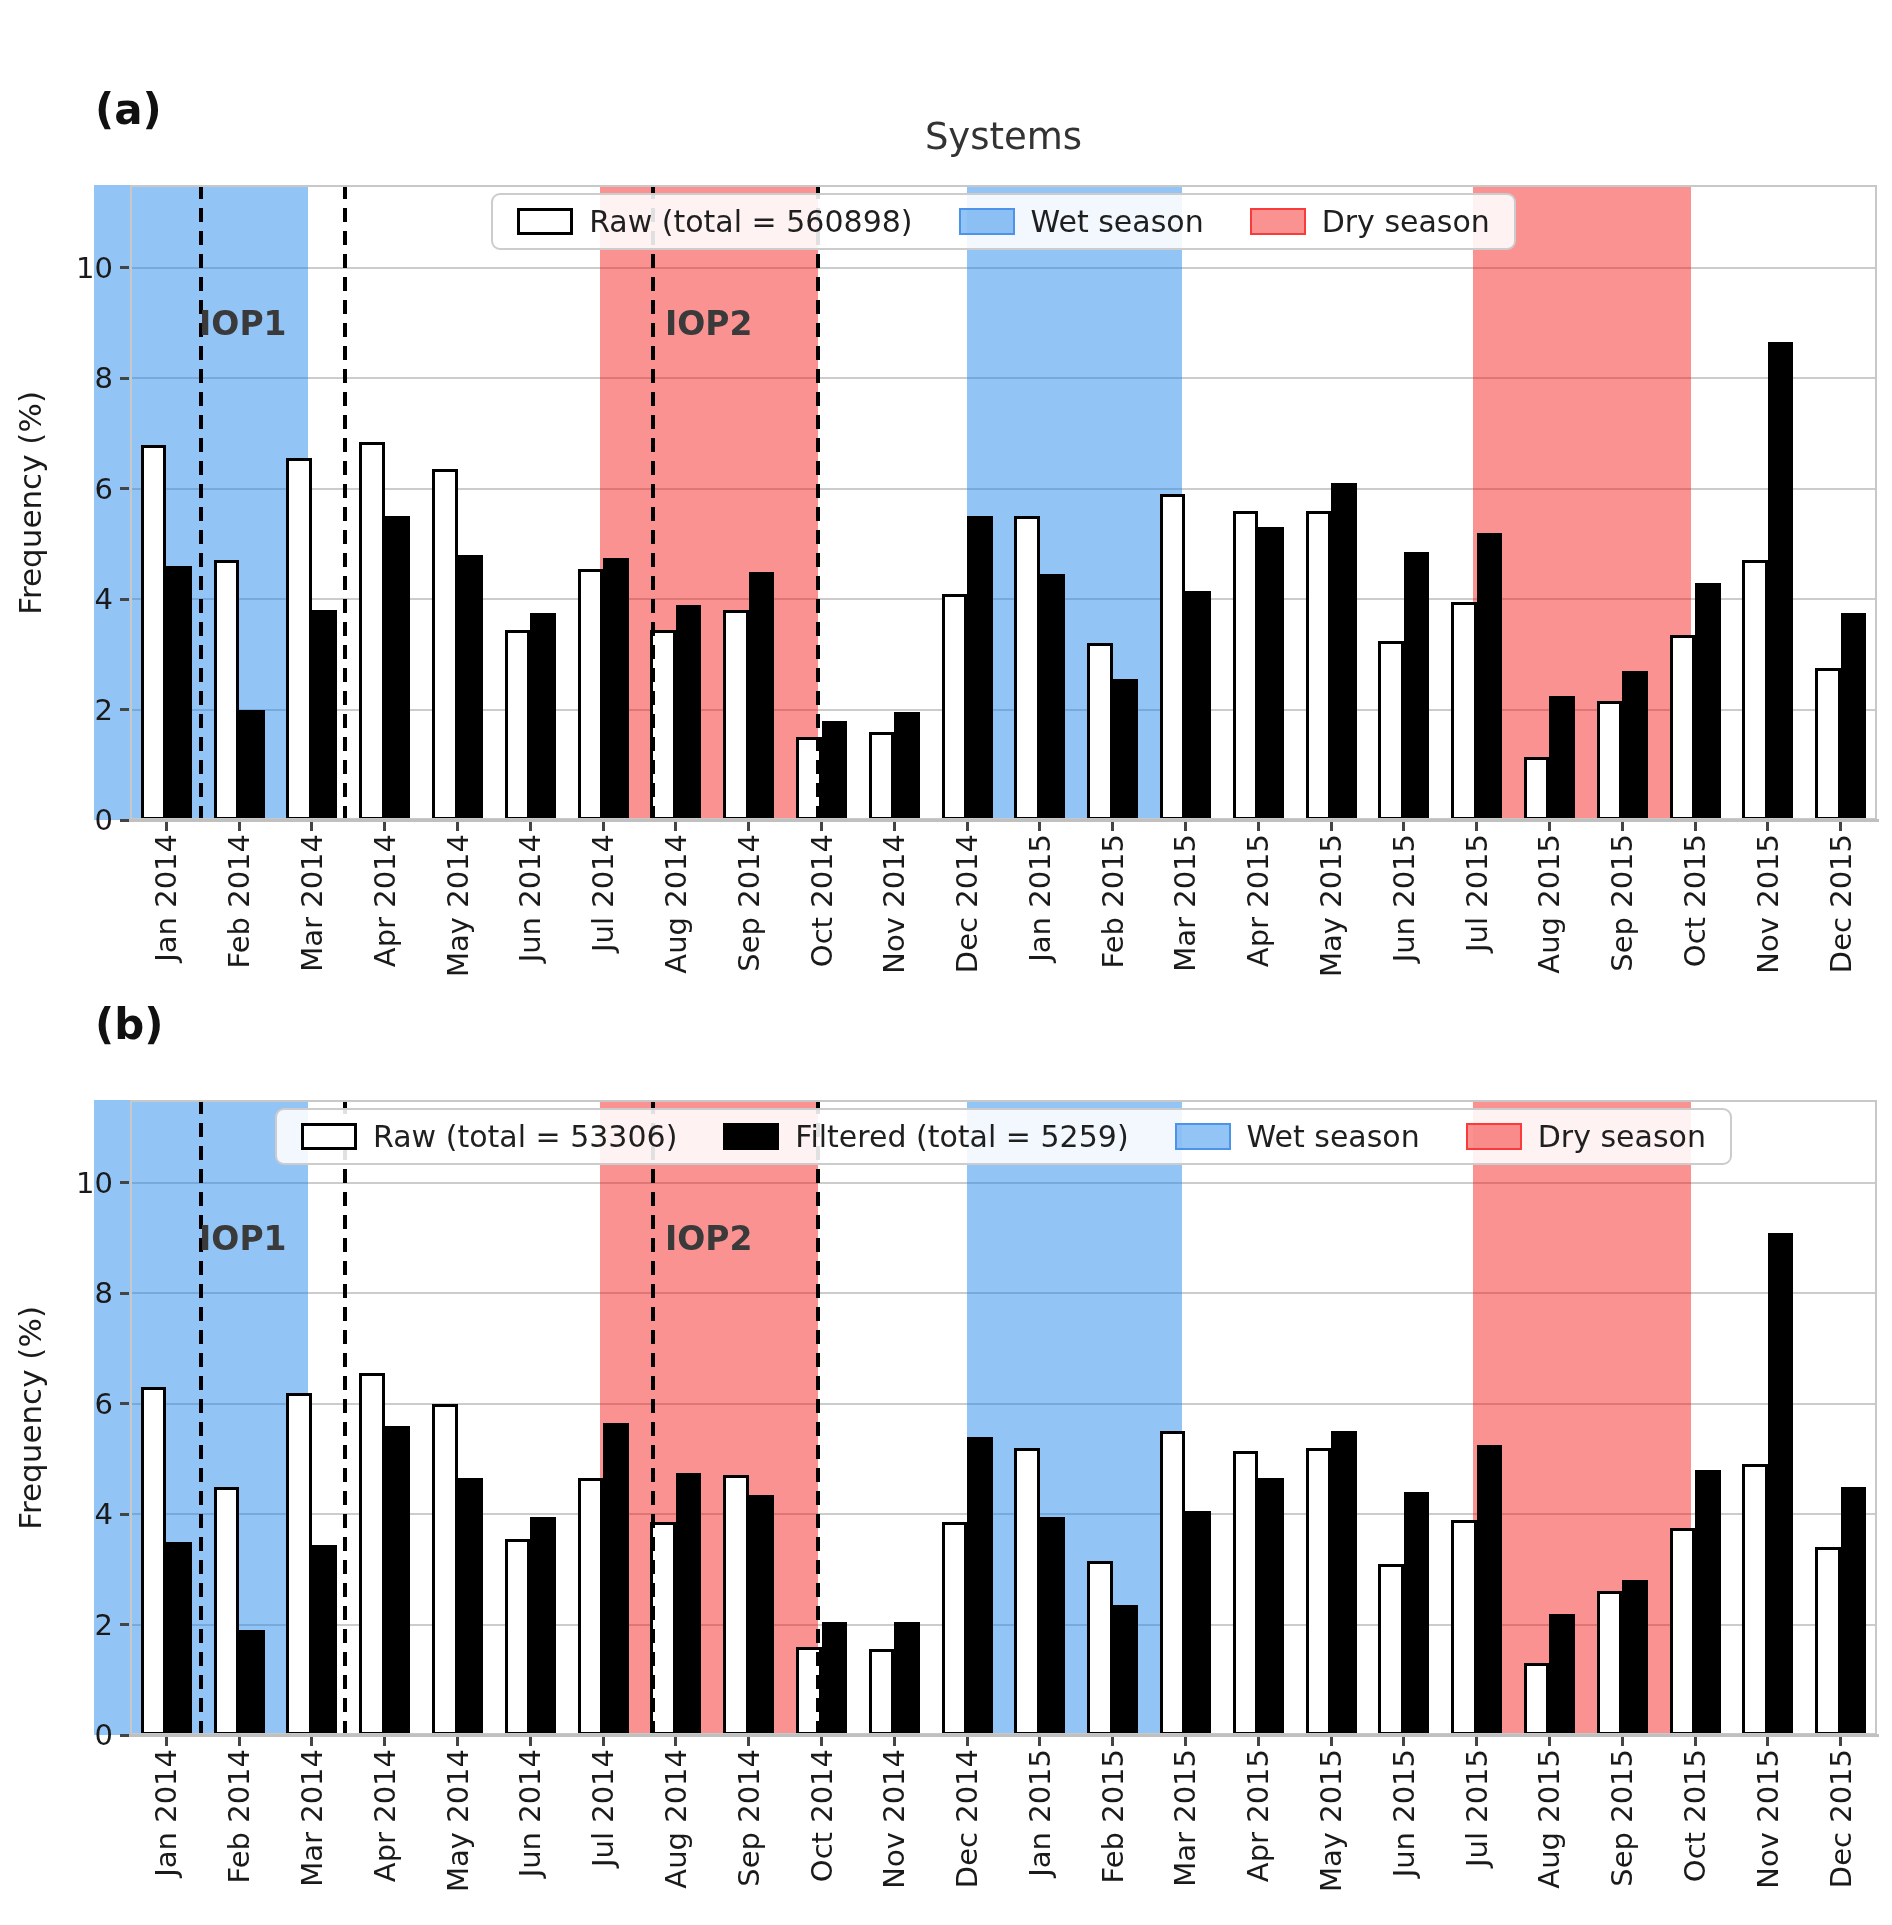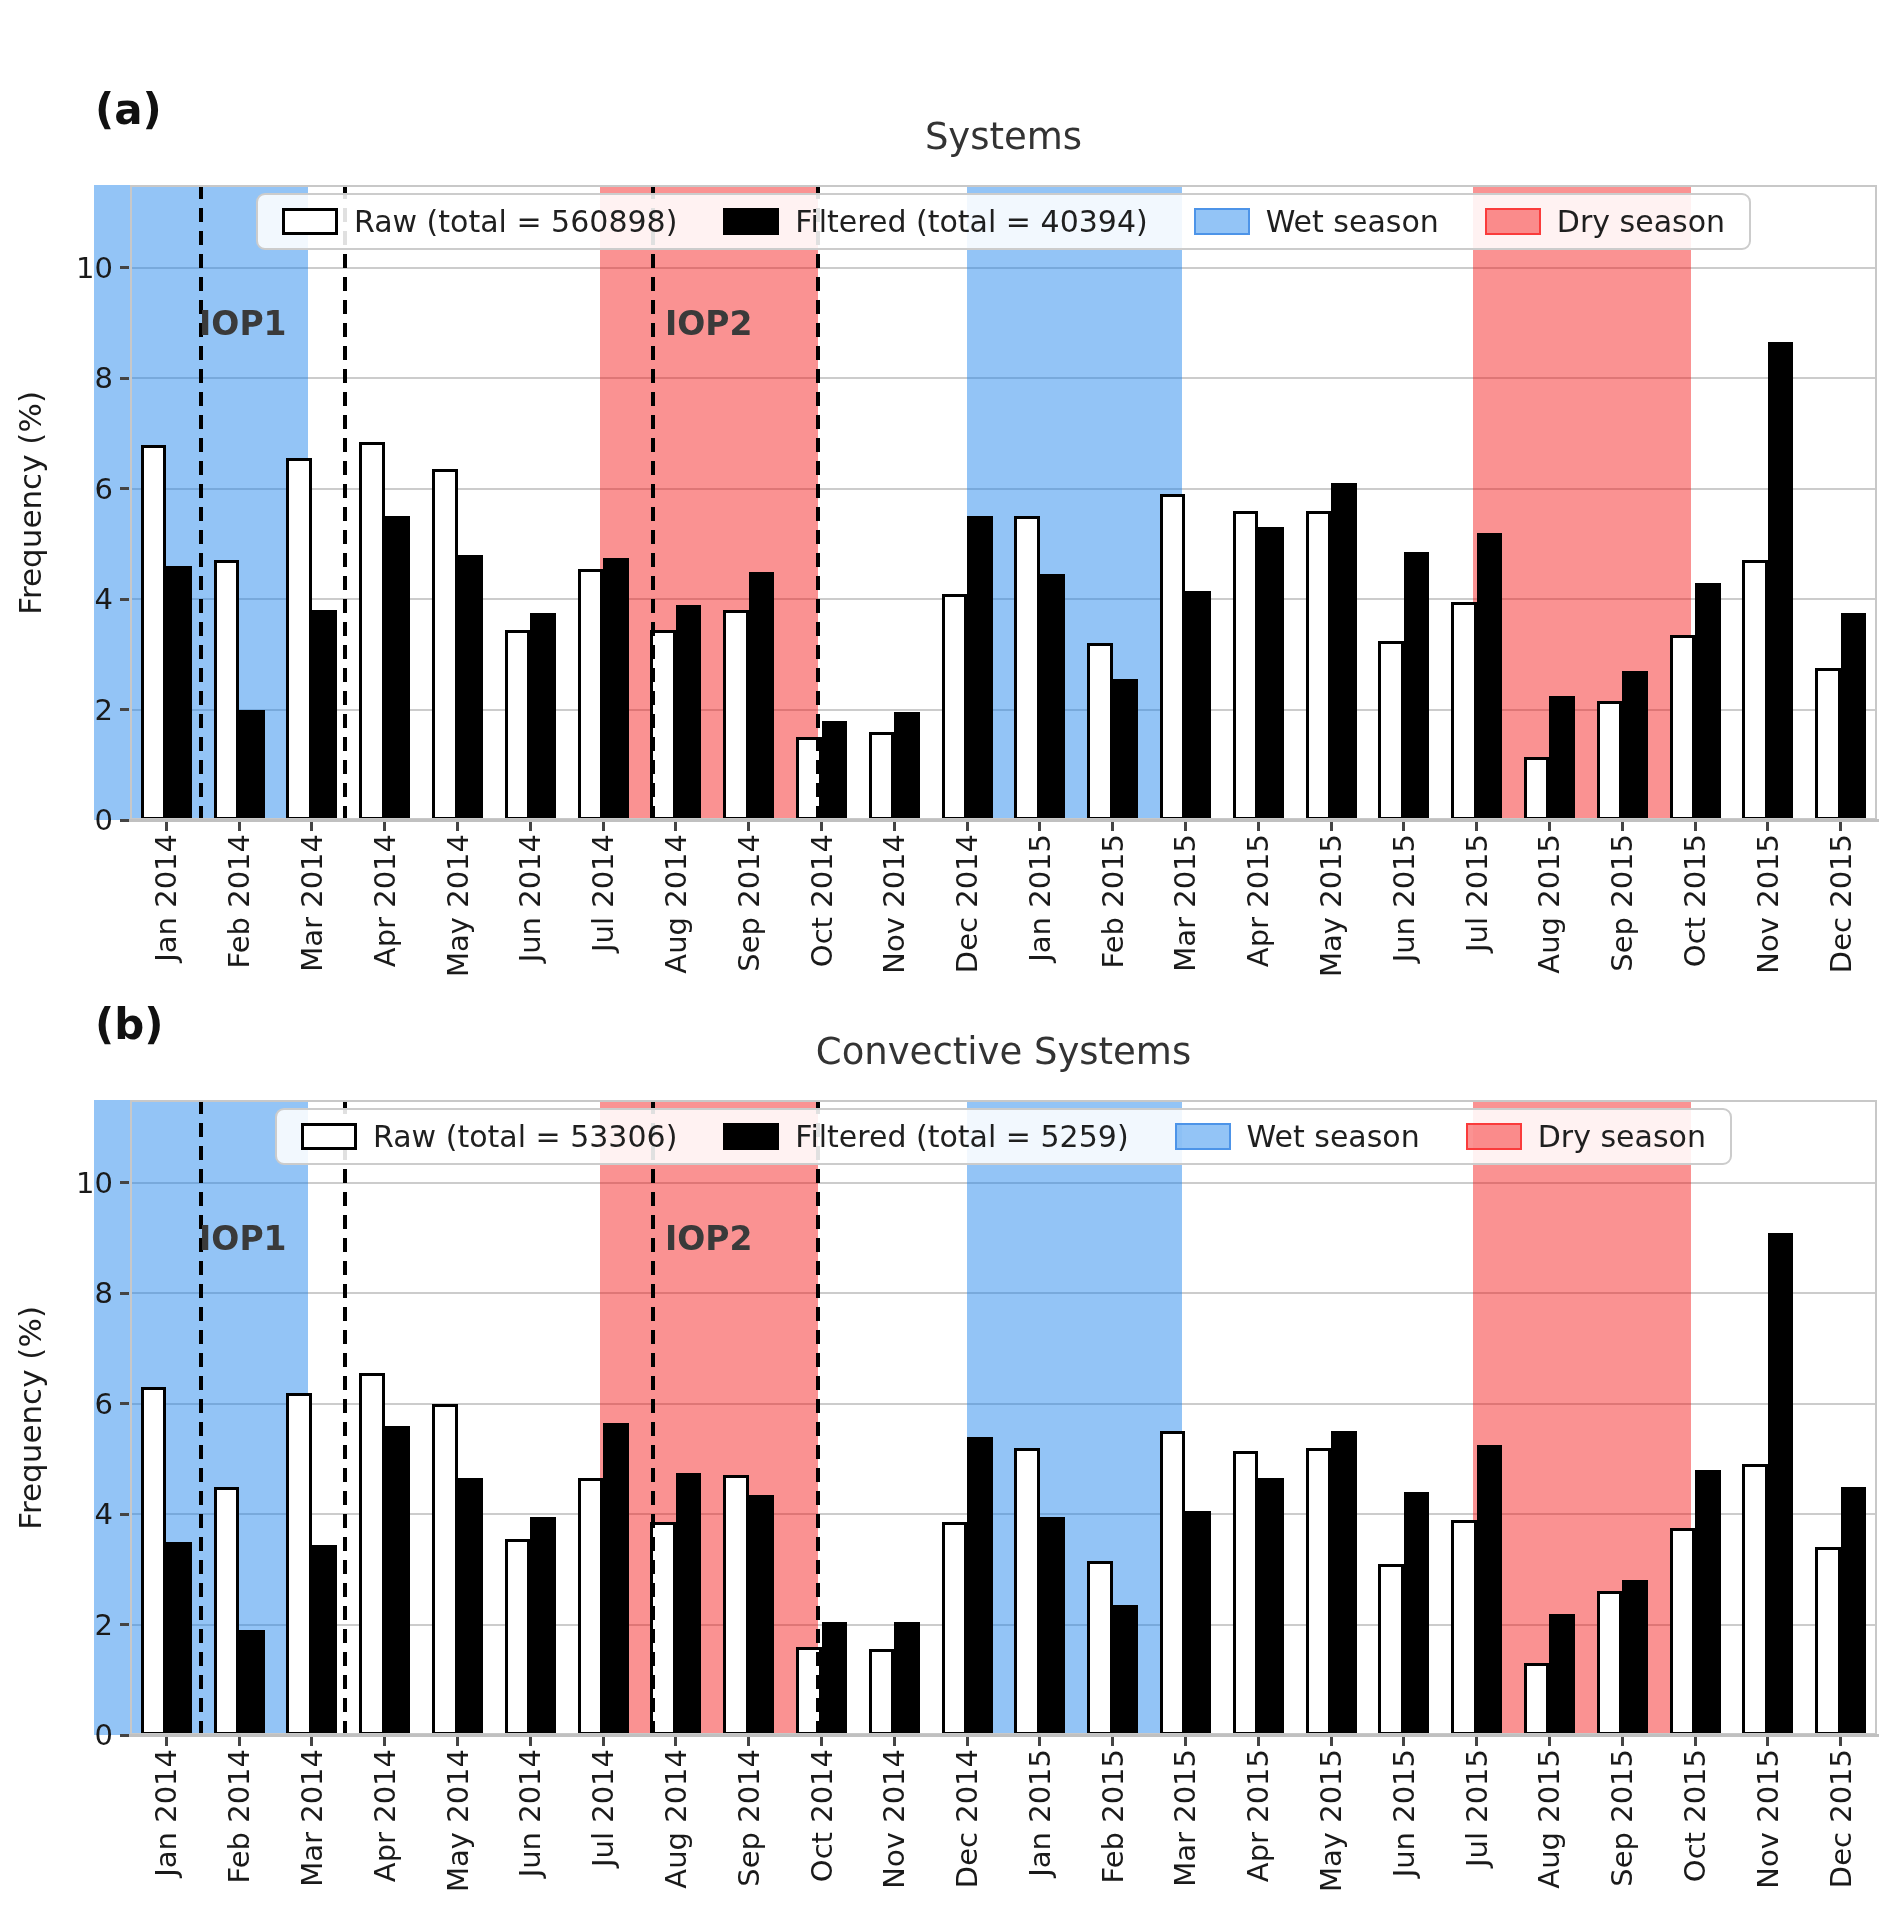--- a/index.html
+++ b/index.html
@@ -176,24 +176,20 @@
       </div>
       <div class="panel-label" style="left: 95px; top: 85px;">(a)</div>
       <div class="panel-title" style="left: 1003.5px; top: 115px;">Systems</div>
       <div class="legend-wrap" style="left: 130px; width: 1747px; top: 193px;">
         <div class="legend-box" style="position: relative;">
           <div class="legend-item" style="position: relative;">
             <div class="legend-swatch" style="position: relative; background: rgb(255, 255, 255); border: 3.5px solid rgb(0, 0, 0);"></div>
             <div class="legend-label" style="position: relative;">Raw (total = 560898)</div>
           </div>
           <div class="legend-item" style="position: relative;">
-            <div class="legend-swatch" style="position: relative; background: rgb(0, 0, 0); border: 3.5px solid rgb(0, 0, 0);"></div>
-            <div class="legend-label" style="position: relative;">Filtered (total = 40394)</div>
-          </div>
-          <div class="legend-item" style="position: relative;">
             <div class="legend-swatch" style="position: relative; background: rgba(25, 130, 235, 0.47); border: 2.5px solid rgb(77, 148, 232);"></div>
             <div class="legend-label" style="position: relative;">Wet season</div>
           </div>
           <div class="legend-item" style="position: relative;">
             <div class="legend-swatch" style="position: relative; background: rgba(245, 18, 18, 0.46); border: 2.5px solid rgb(250, 59, 59);"></div>
             <div class="legend-label" style="position: relative;">Dry season</div>
           </div>
         </div>
       </div>
     </div>
@@ -321,21 +317,20 @@
       <div class="xtick-mark" style="left: 1693.52px; top: 1737px;"></div>
       <div class="xtick-label" style="left: 1678.02px; top: 1749px;">Oct 2015</div>
       <div class="xtick-mark" style="left: 1766.31px; top: 1737px;"></div>
       <div class="xtick-label" style="left: 1750.81px; top: 1749px;">Nov 2015</div>
       <div class="xtick-mark" style="left: 1839.1px; top: 1737px;"></div>
       <div class="xtick-label" style="left: 1823.6px; top: 1749px;">Dec 2015</div>
       <div class="ylabel-wrap" style="left: 12px; top: 1100px; height: 635px;">
         <span class="ylabel">Frequency (%)</span>
       </div>
       <div class="panel-label" style="left: 95px; top: 1000px;">(b)</div>
-      <div class="panel-title" style="left: 1003.5px; top: 1030px;">Convective Systems</div>
       <div class="legend-wrap" style="left: 130px; width: 1747px; top: 1108px;">
         <div class="legend-box" style="position: relative;">
           <div class="legend-item" style="position: relative;">
             <div class="legend-swatch" style="position: relative; background: rgb(255, 255, 255); border: 3.5px solid rgb(0, 0, 0);"></div>
             <div class="legend-label" style="position: relative;">Raw (total = 53306)</div>
           </div>
           <div class="legend-item" style="position: relative;">
             <div class="legend-swatch" style="position: relative; background: rgb(0, 0, 0); border: 3.5px solid rgb(0, 0, 0);"></div>
             <div class="legend-label" style="position: relative;">Filtered (total = 5259)</div>
           </div>

